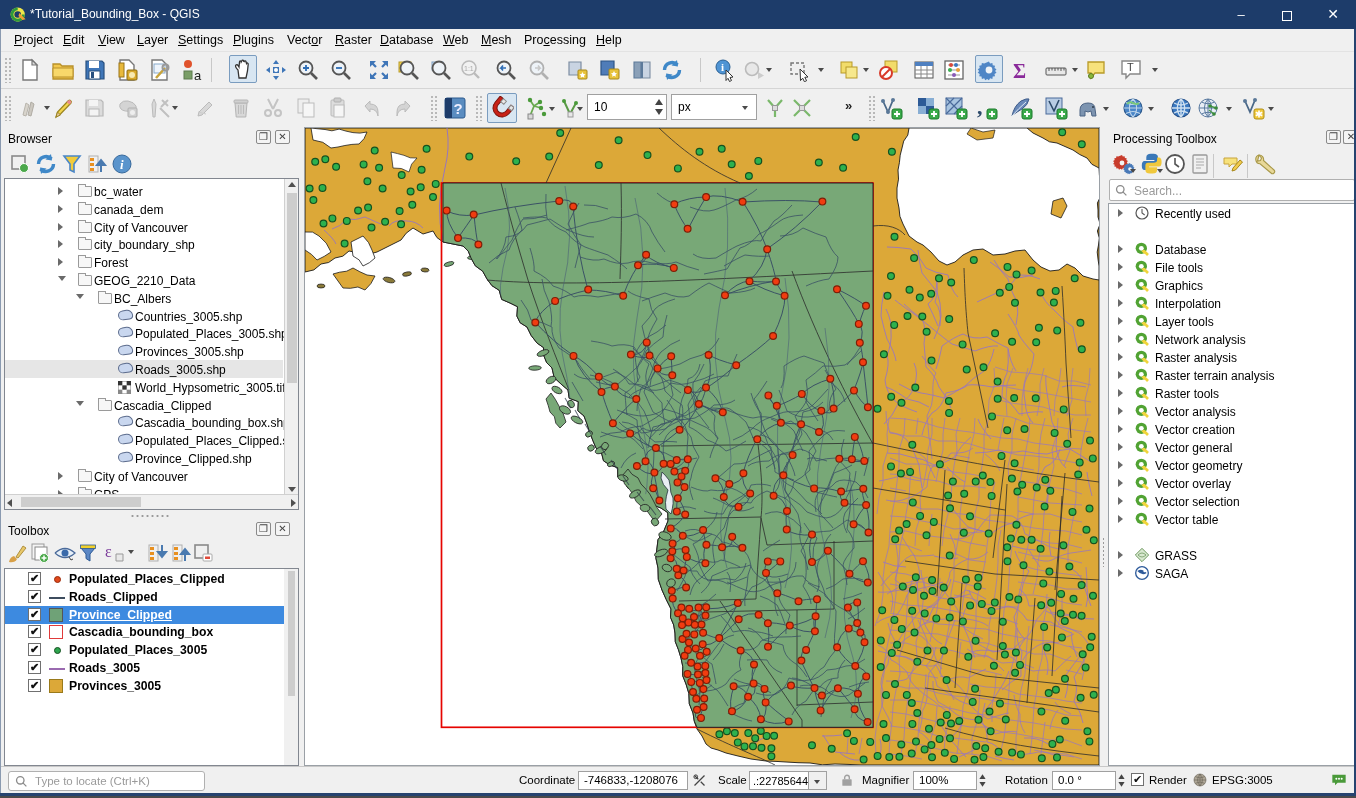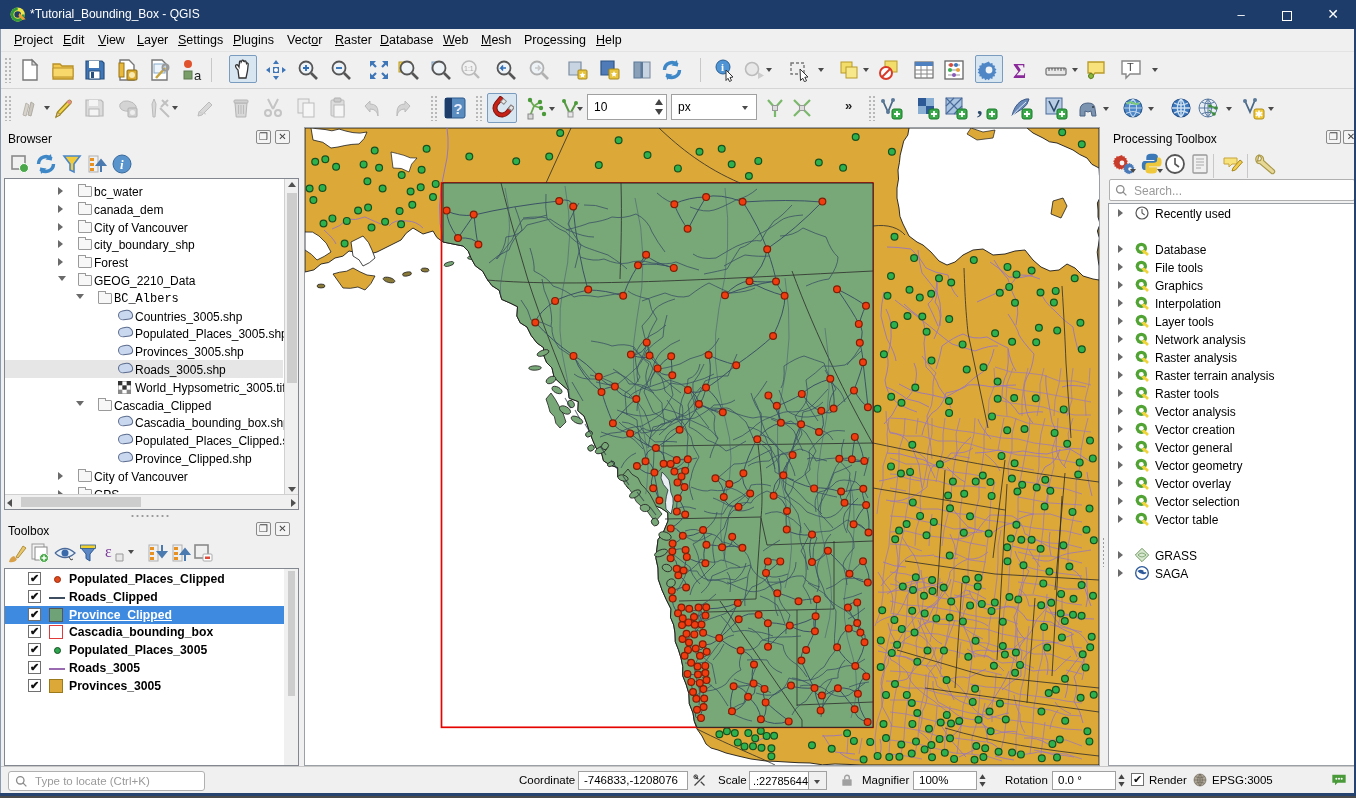--- a/index.html
+++ b/index.html
@@ -478,21 +478,21 @@
         <span style="position:absolute;left:89px;top:1px;">Forest</span>
       </div>
 <div class="trow" style="left:0;top:92.0px;width:278px;">
         <span class="arrow-d" style="position:absolute;left:53px;top:5px;"></span>
         <span class="folder" style="position:absolute;left:73px;top:4px;"></span>
         <span style="position:absolute;left:89px;top:1px;">GEOG_2210_Data</span>
       </div>
 <div class="trow" style="left:0;top:109.8px;width:278px;">
         <span class="arrow-d" style="position:absolute;left:71px;top:5px;"></span>
         <span class="folder" style="position:absolute;left:93px;top:4px;"></span>
-        <span style="position:absolute;left:109px;top:1px;font-family:Liberation Mono, monospace;">BC_Albers</span>
+        <span style="position:absolute;left:109px;top:1px;">BC_Albers</span>
       </div>
 <div class="trow" style="left:0;top:127.6px;width:278px;">
         <span class="shp" style="position:absolute;left:113px;top:3px;"></span>
         <span style="position:absolute;left:130px;top:1px;">Countries_3005.shp</span>
       </div>
 <div class="trow" style="left:0;top:145.4px;width:278px;">
         <span class="shp" style="position:absolute;left:113px;top:3px;"></span>
         <span style="position:absolute;left:130px;top:1px;">Populated_Places_3005.shp</span>
       </div>
 <div class="trow" style="left:0;top:163.20000000000002px;width:278px;">

